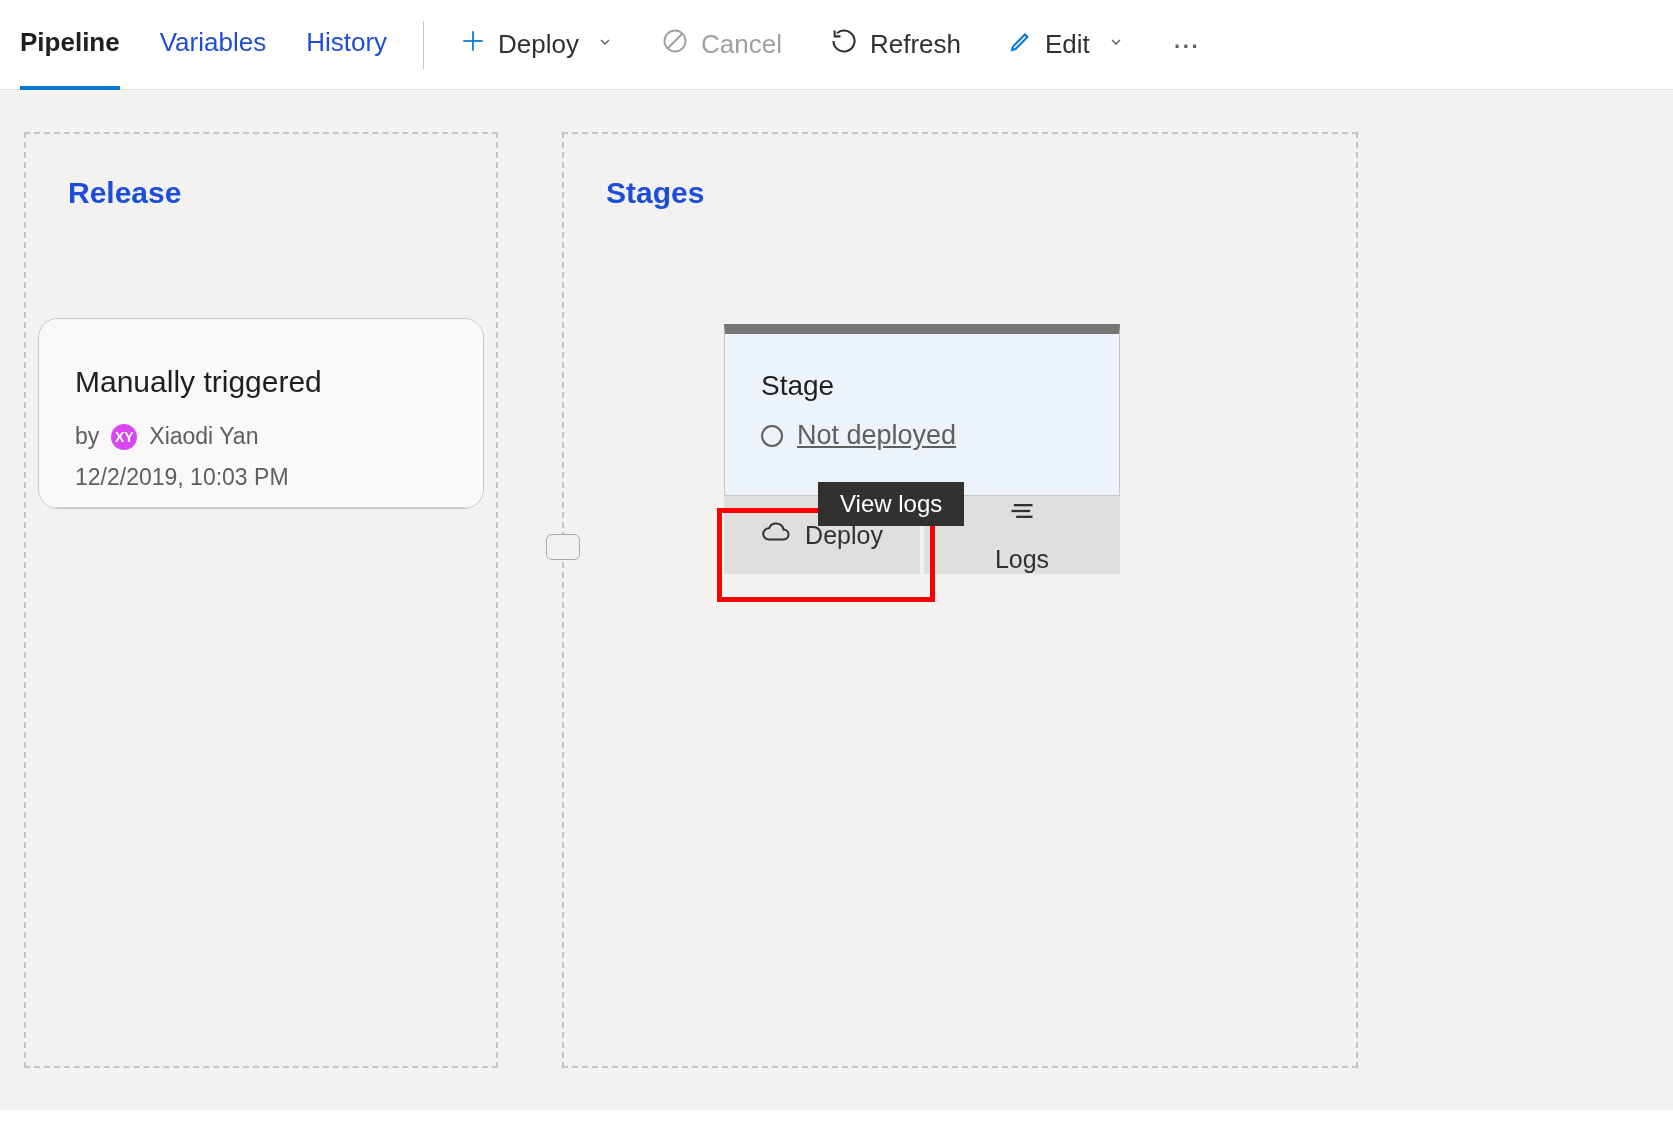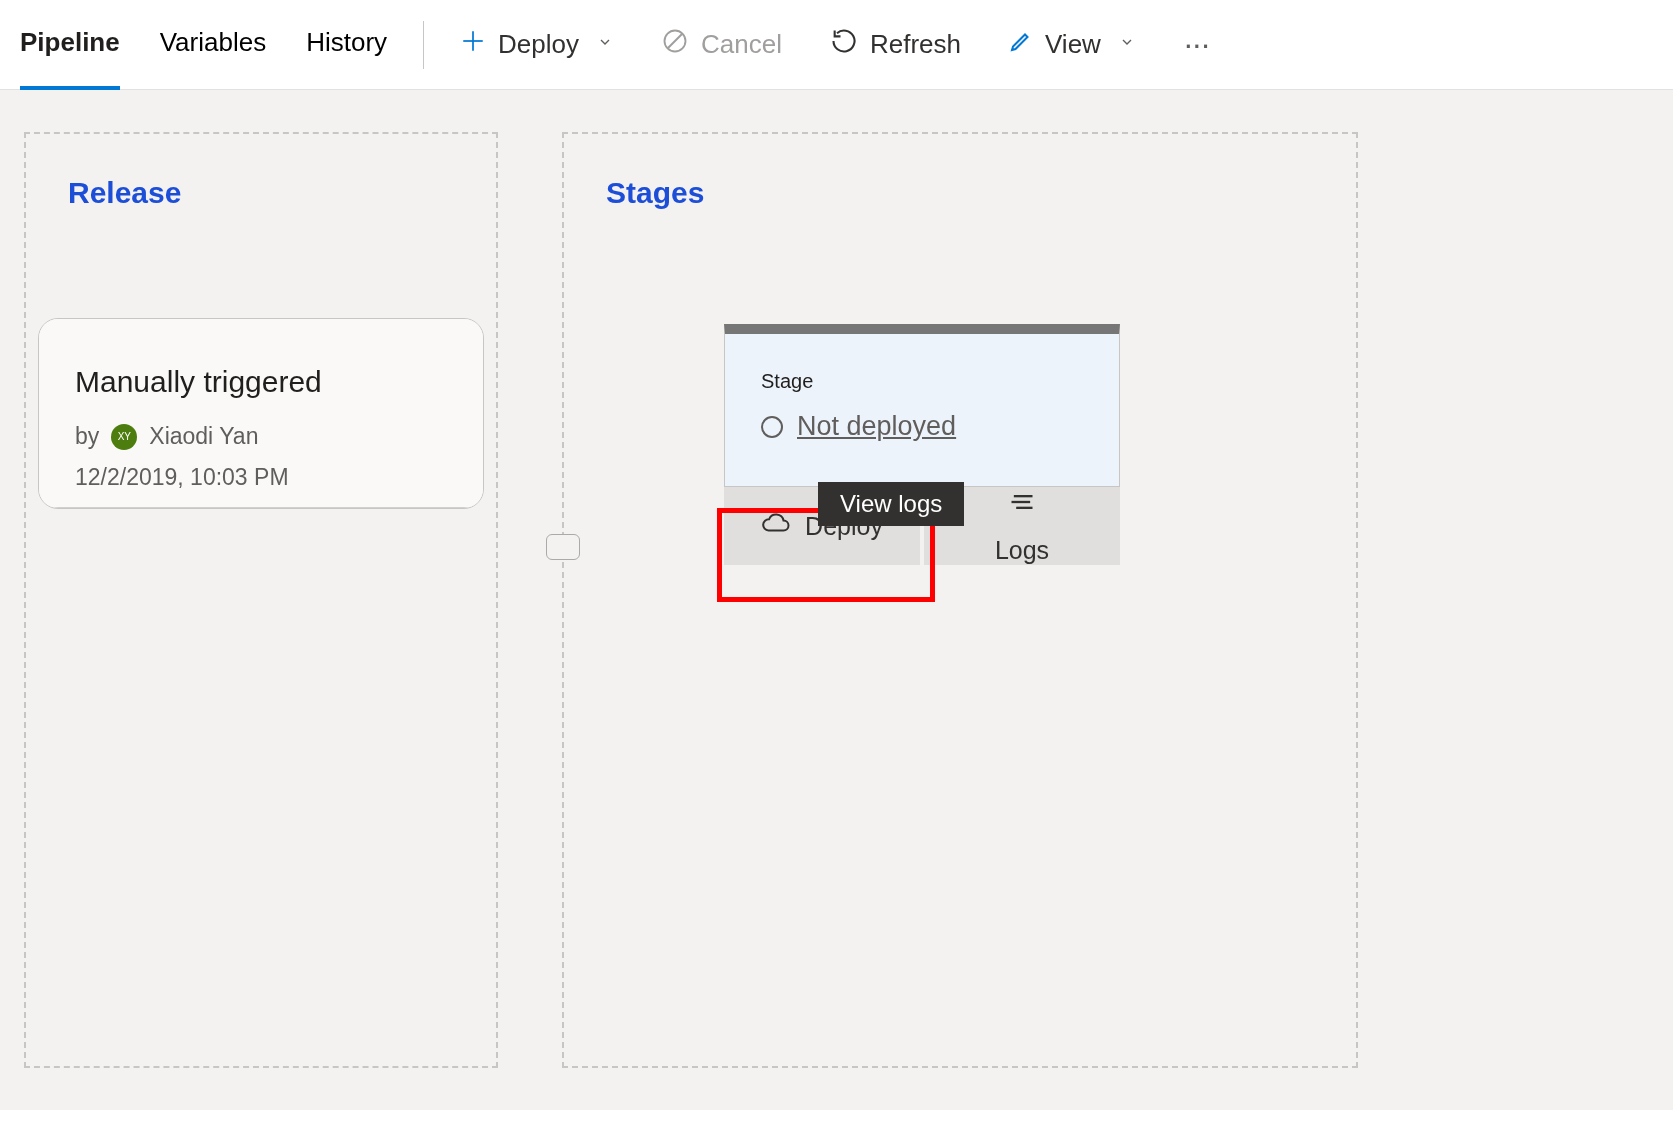--- a/index.html
+++ b/index.html
@@ -13,21 +13,21 @@
       display: flex;
       align-items: center;
       height: 90px;
       padding: 0 20px;
       border-bottom: 1px solid #e1e1e1;
       background: #fff;
     }
     .tabs { display: flex; gap: 40px; }
     .tab {
       font-size: 26px;
-      color: #000000;
+      color: #1d4ed8;
       padding: 28px 0;
       cursor: pointer;
       border-bottom: 4px solid transparent;
     }
     .tab.active {
       font-weight: 600;
       border-bottom: 4px solid #0078d4;
       color: #201f1e;
     }
     .tool-divider {
@@ -103,27 +103,27 @@
       align-items: center;
       gap: 12px;
       font-size: 23px;
       color: #605e5c;
       margin-bottom: 14px;
     }
     .avatar {
       width: 26px;
       height: 26px;
       border-radius: 50%;
-      background: #4d7c0f;
+      background: #d946ef;
       color: #fff;
-      font-size: 10px;
+      font-size: 14px;
       display: inline-flex;
       align-items: center;
       justify-content: center;
-      font-weight: 400;
+      font-weight: 700;
     }
     .release-date { font-size: 23px; color: #605e5c; }
     .release-bottom { padding: 40px 36px 36px; }
     .artifacts-label { font-size: 23px; color: #605e5c; margin-bottom: 22px; }
     .artifact-name {
       font-size: 25px;
       color: #201f1e;
       margin: 12px 0 8px;
       white-space: nowrap;
       overflow: hidden;
@@ -133,21 +133,21 @@
     .artifact-branch { display: flex; align-items: center; gap: 12px; font-size: 23px; color: #605e5c; }
 
     .stage-area { position: relative; padding-left: 160px; padding-top: 6px; }
     .stage-card {
       width: 396px;
       background: #edf3fb;
       border: 1px solid #c8c6c4;
       border-top: 10px solid #767676;
       padding: 36px 36px 44px;
     }
-    .stage-name { font-size: 20px; color: #201f1e; margin-bottom: 18px; }
+    .stage-name { font-size: 28px; color: #201f1e; margin-bottom: 18px; }
     .stage-status {
       display: flex;
       align-items: center;
       gap: 14px;
       font-size: 27px;
       color: #605e5c;
       text-decoration: underline;
     }
     .stage-status-circle {
       width: 22px; height: 22px;
@@ -248,21 +248,21 @@
         </svg>
     </span>
     <span>Refresh</span>
   </div>
   <div class="tool-btn">
     <span class="edit-icon">
       <svg width="24" height="24" viewBox="0 0 24 24" fill="none" stroke="#0078d4" stroke-width="2">
           <path d="M3 21l3.5-1 12-12-2.5-2.5-12 12L3 21z"></path>
         </svg>
     </span>
-    <span>View</span>
+    <span>Edit</span>
     <span class="chevron">
       <svg width="16" height="16" viewBox="0 0 24 24" fill="none" stroke="#605e5c" stroke-width="2">
           <polyline points="6 9 12 15 18 9"></polyline>
         </svg>
     </span>
   </div>
   <div class="more-btn">···</div>
 </div>
 
 <div class="canvas">

